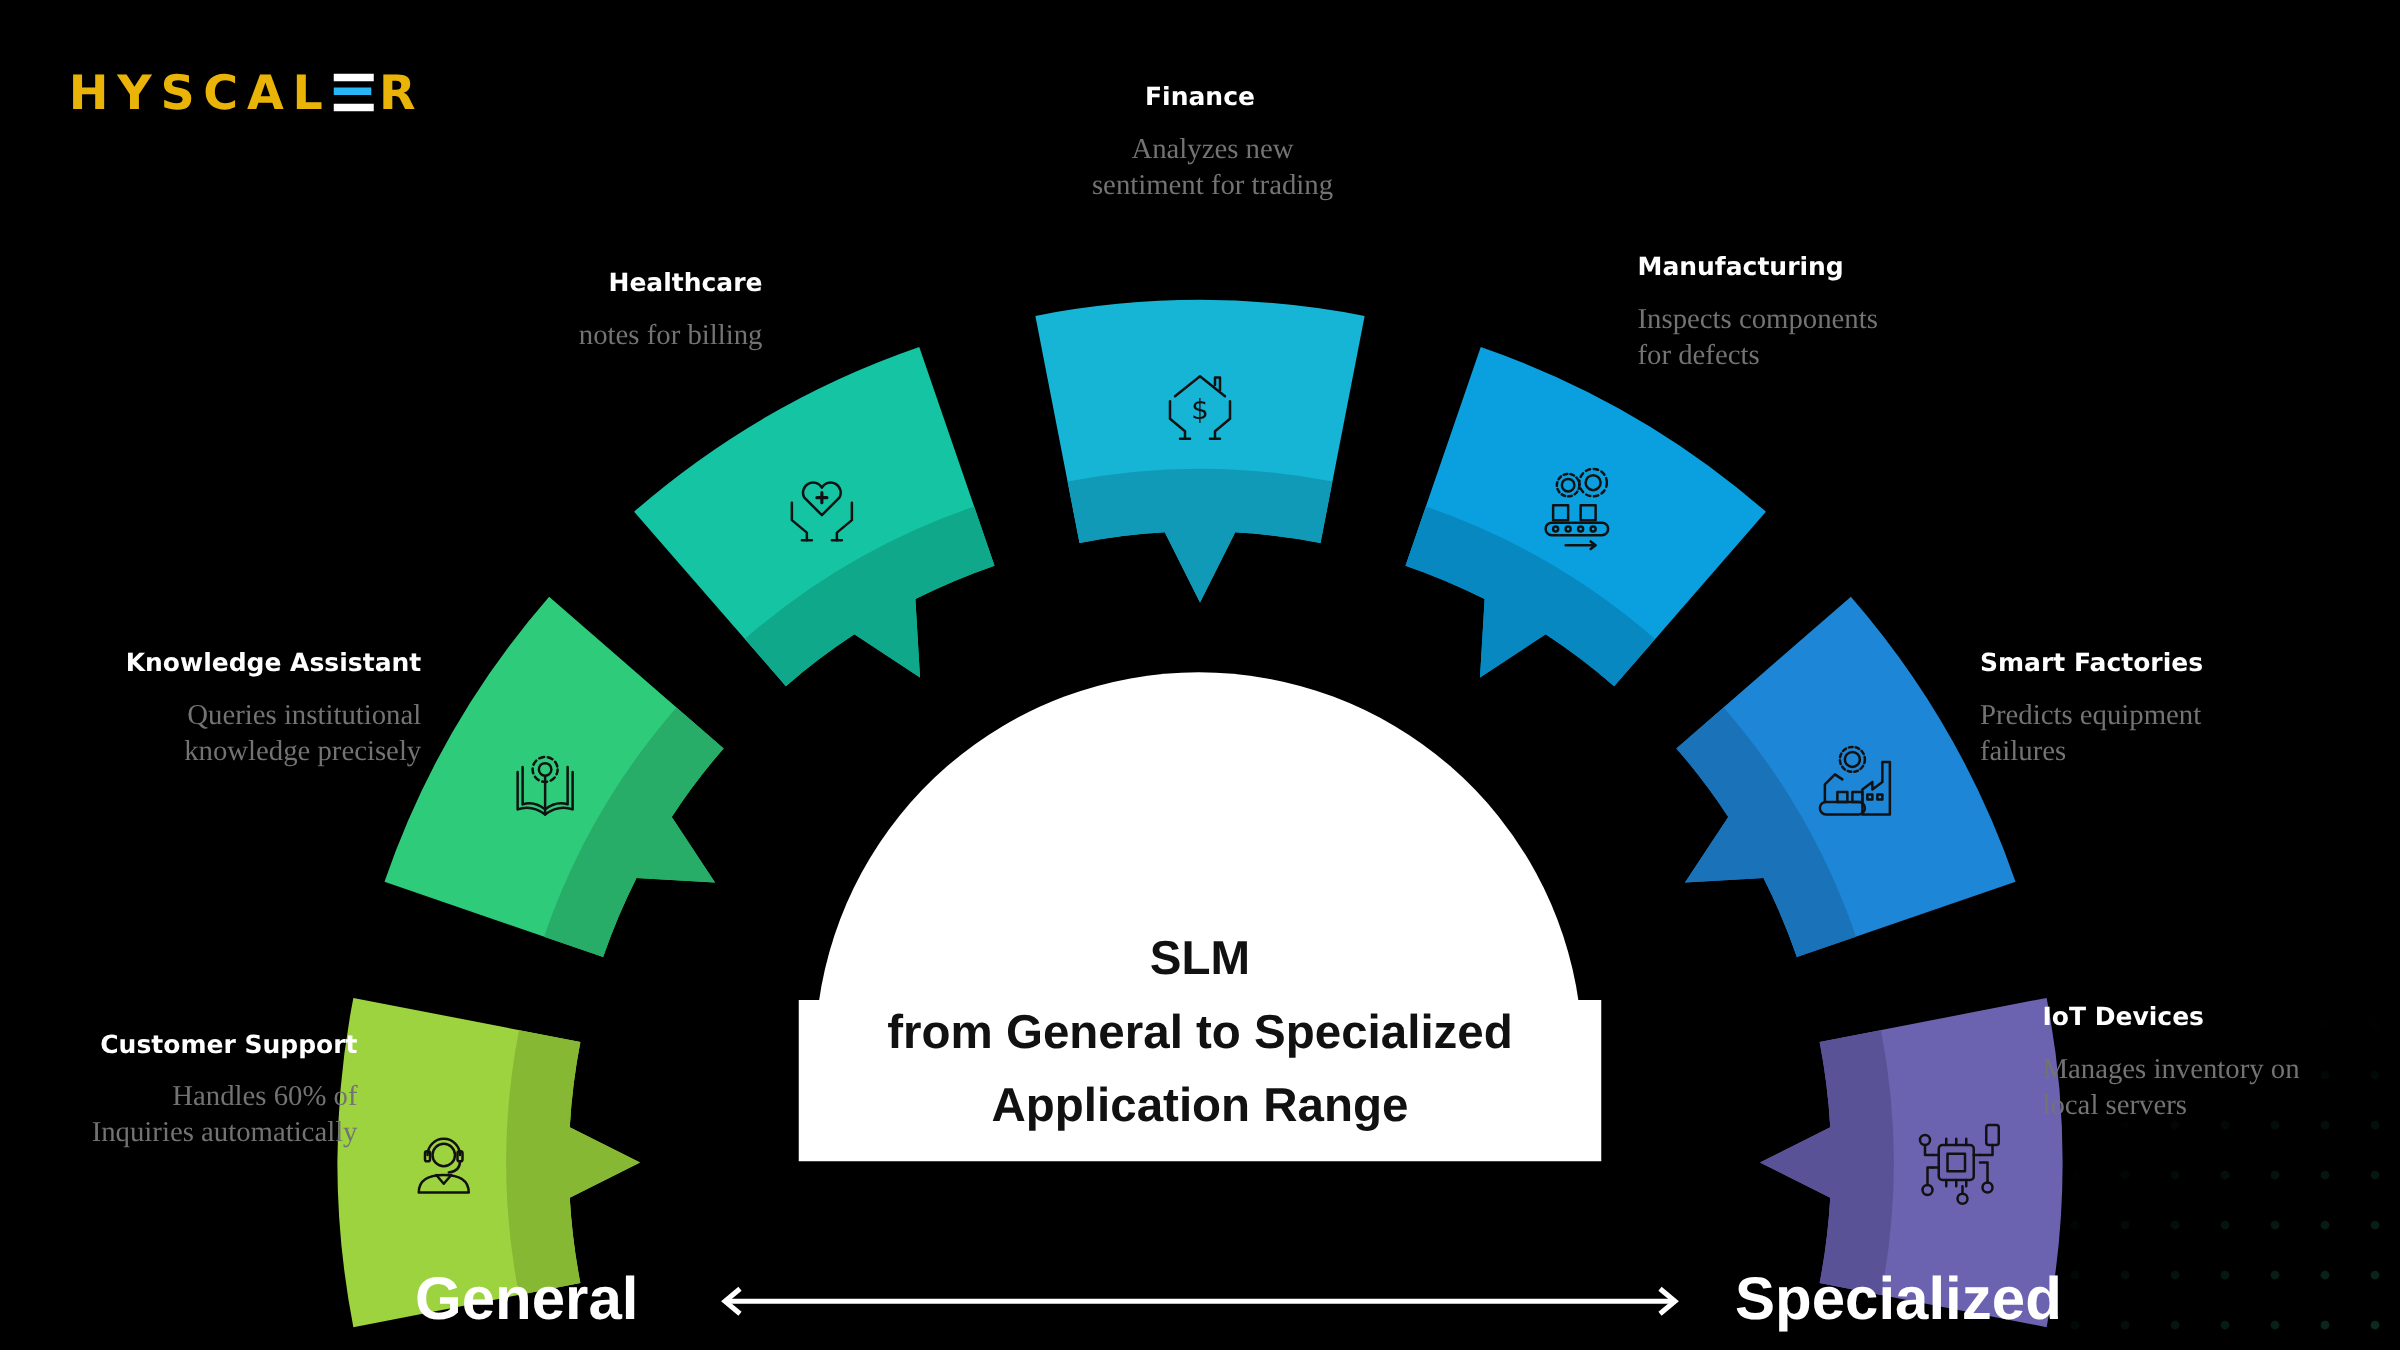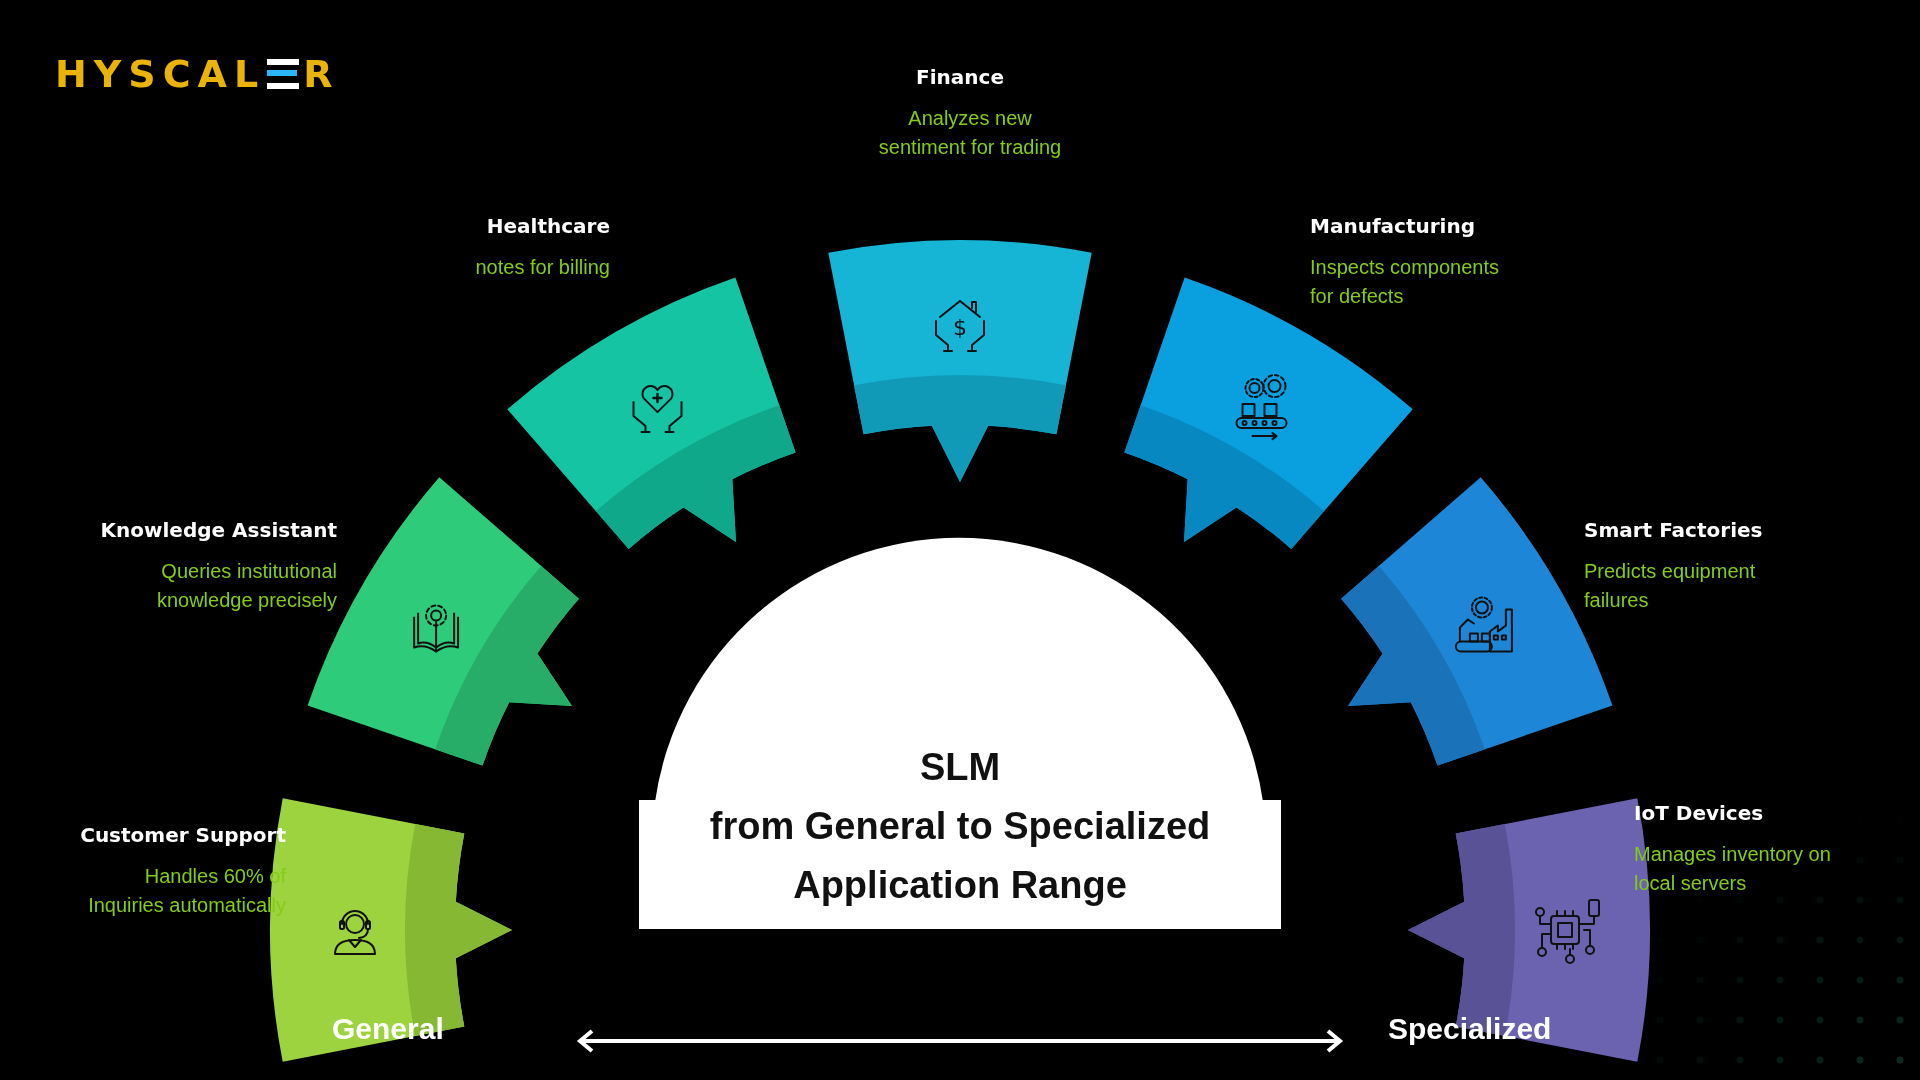--- a/index.html
+++ b/index.html
@@ -2,26 +2,26 @@
 <html><head>
 <meta charset="utf-8">
 <style>
   html, body { margin: 0; padding: 0; background: #000; }
   body { width: 1920px; height: 1080px; position: relative; overflow: hidden; font-family: "DejaVu Sans", sans-serif; color: #fff; }
   #stage { position: absolute; left: 0; top: 0; width: 1920px; height: 1080px; }
   .logo { position: absolute; left: 55px; top: 52px; font-family: "DejaVu Sans", sans-serif; font-weight: bold; font-size: 38px; letter-spacing: 7px; color: #eab308; display: flex; align-items: center; }
   .logo .bar-accent { display: inline-block; width: 30px; height: 6px; background: #29b6f6; margin: 0 3px; position: relative; top: -1px; }
   .label { position: absolute; width: 300px; }
   .label .t { font-family: "DejaVu Sans", sans-serif; font-weight: bold; font-size: 20px; line-height: 26px; margin-bottom: 14px; }
-  .label .d { font-family: Liberation Sans, sans-serif; font-size: 20px; line-height: 29px; color: #84cc16; }
+  .label .d { font-family: Liberation Serif, serif; font-size: 23px; line-height: 29px; color: #737373; }
   .right-al { text-align: right; }
   .center-al { text-align: center; }
   .left-al { text-align: left; }
   .dome-title { position: absolute; left: 640px; top: 738px; width: 640px; text-align: center; color: #111; font-family: "Liberation Sans", sans-serif; font-weight: bold; font-size: 38px; line-height: 59px; }
-  .axis-label { position: absolute; top: 1012px; font-family: "Liberation Sans", sans-serif; font-weight: bold; font-size: 30px; color: #fff; }
+  .axis-label { position: absolute; top: 1012px; font-family: "Liberation Sans", sans-serif; font-weight: bold; font-size: 48px; color: #fff; }
 </style>
 </head>
 <body>
 
 <div id="stage">
   <svg id="wheel" width="1920" height="1080" viewBox="0 0 1920 1080" style="position:absolute;left:0;top:0">
     <defs>
       <pattern id="dots" width="40" height="40" patternUnits="userSpaceOnUse">
         <circle cx="20" cy="20" r="3.5" fill="#0f3b2c" opacity="0.8"></circle>
       </pattern>
@@ -167,21 +167,21 @@
   </div>
   <div class="label right-al" style="left:310px;top:213px">
     <div class="t">Healthcare</div>
     <div class="d">notes for billing</div>
   </div>
   <div class="label center-al" style="left:820px;top:64px">
     <div class="t" style="margin-left:-20px">Finance</div>
     <div class="d">Analyzes new</div>
     <div class="d">sentiment for trading</div>
   </div>
-  <div class="label left-al" style="left:1310px;top:213px">
+  <div class="label left-al" style="left:1310px;top:200px">
     <div class="t">Manufacturing</div>
     <div class="d">Inspects components</div>
     <div class="d">for defects</div>
   </div>
   <div class="label left-al" style="left:1584px;top:517px">
     <div class="t">Smart Factories</div>
     <div class="d">Predicts equipment</div>
     <div class="d">failures</div>
   </div>
   <div class="label left-al" style="left:1634px;top:800px">

